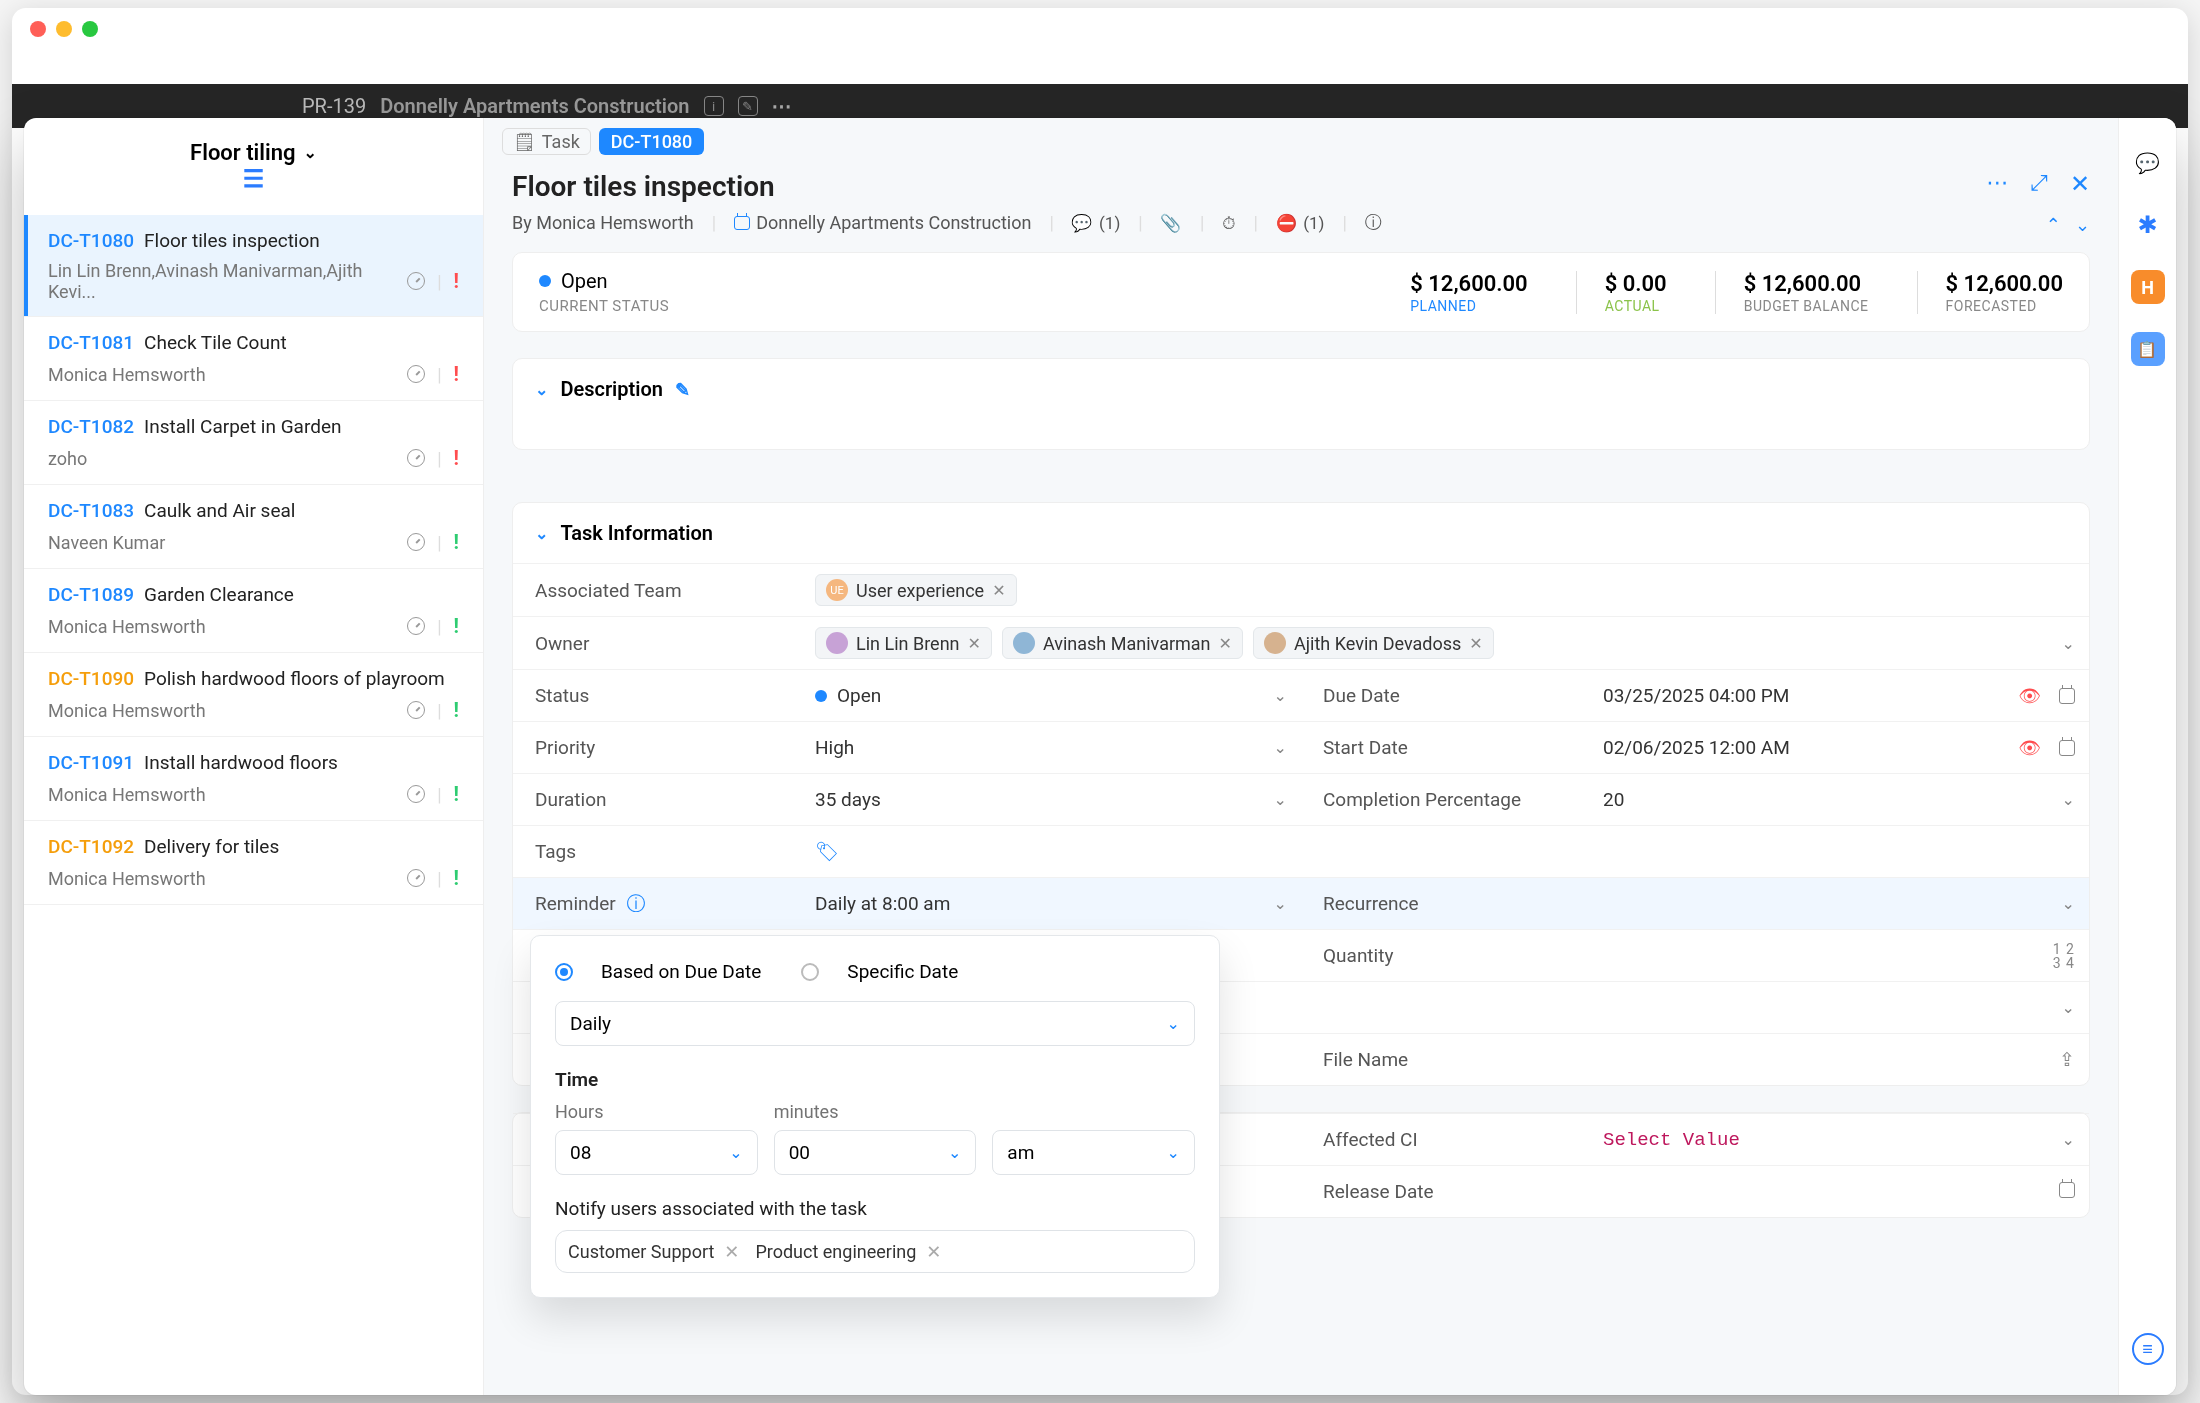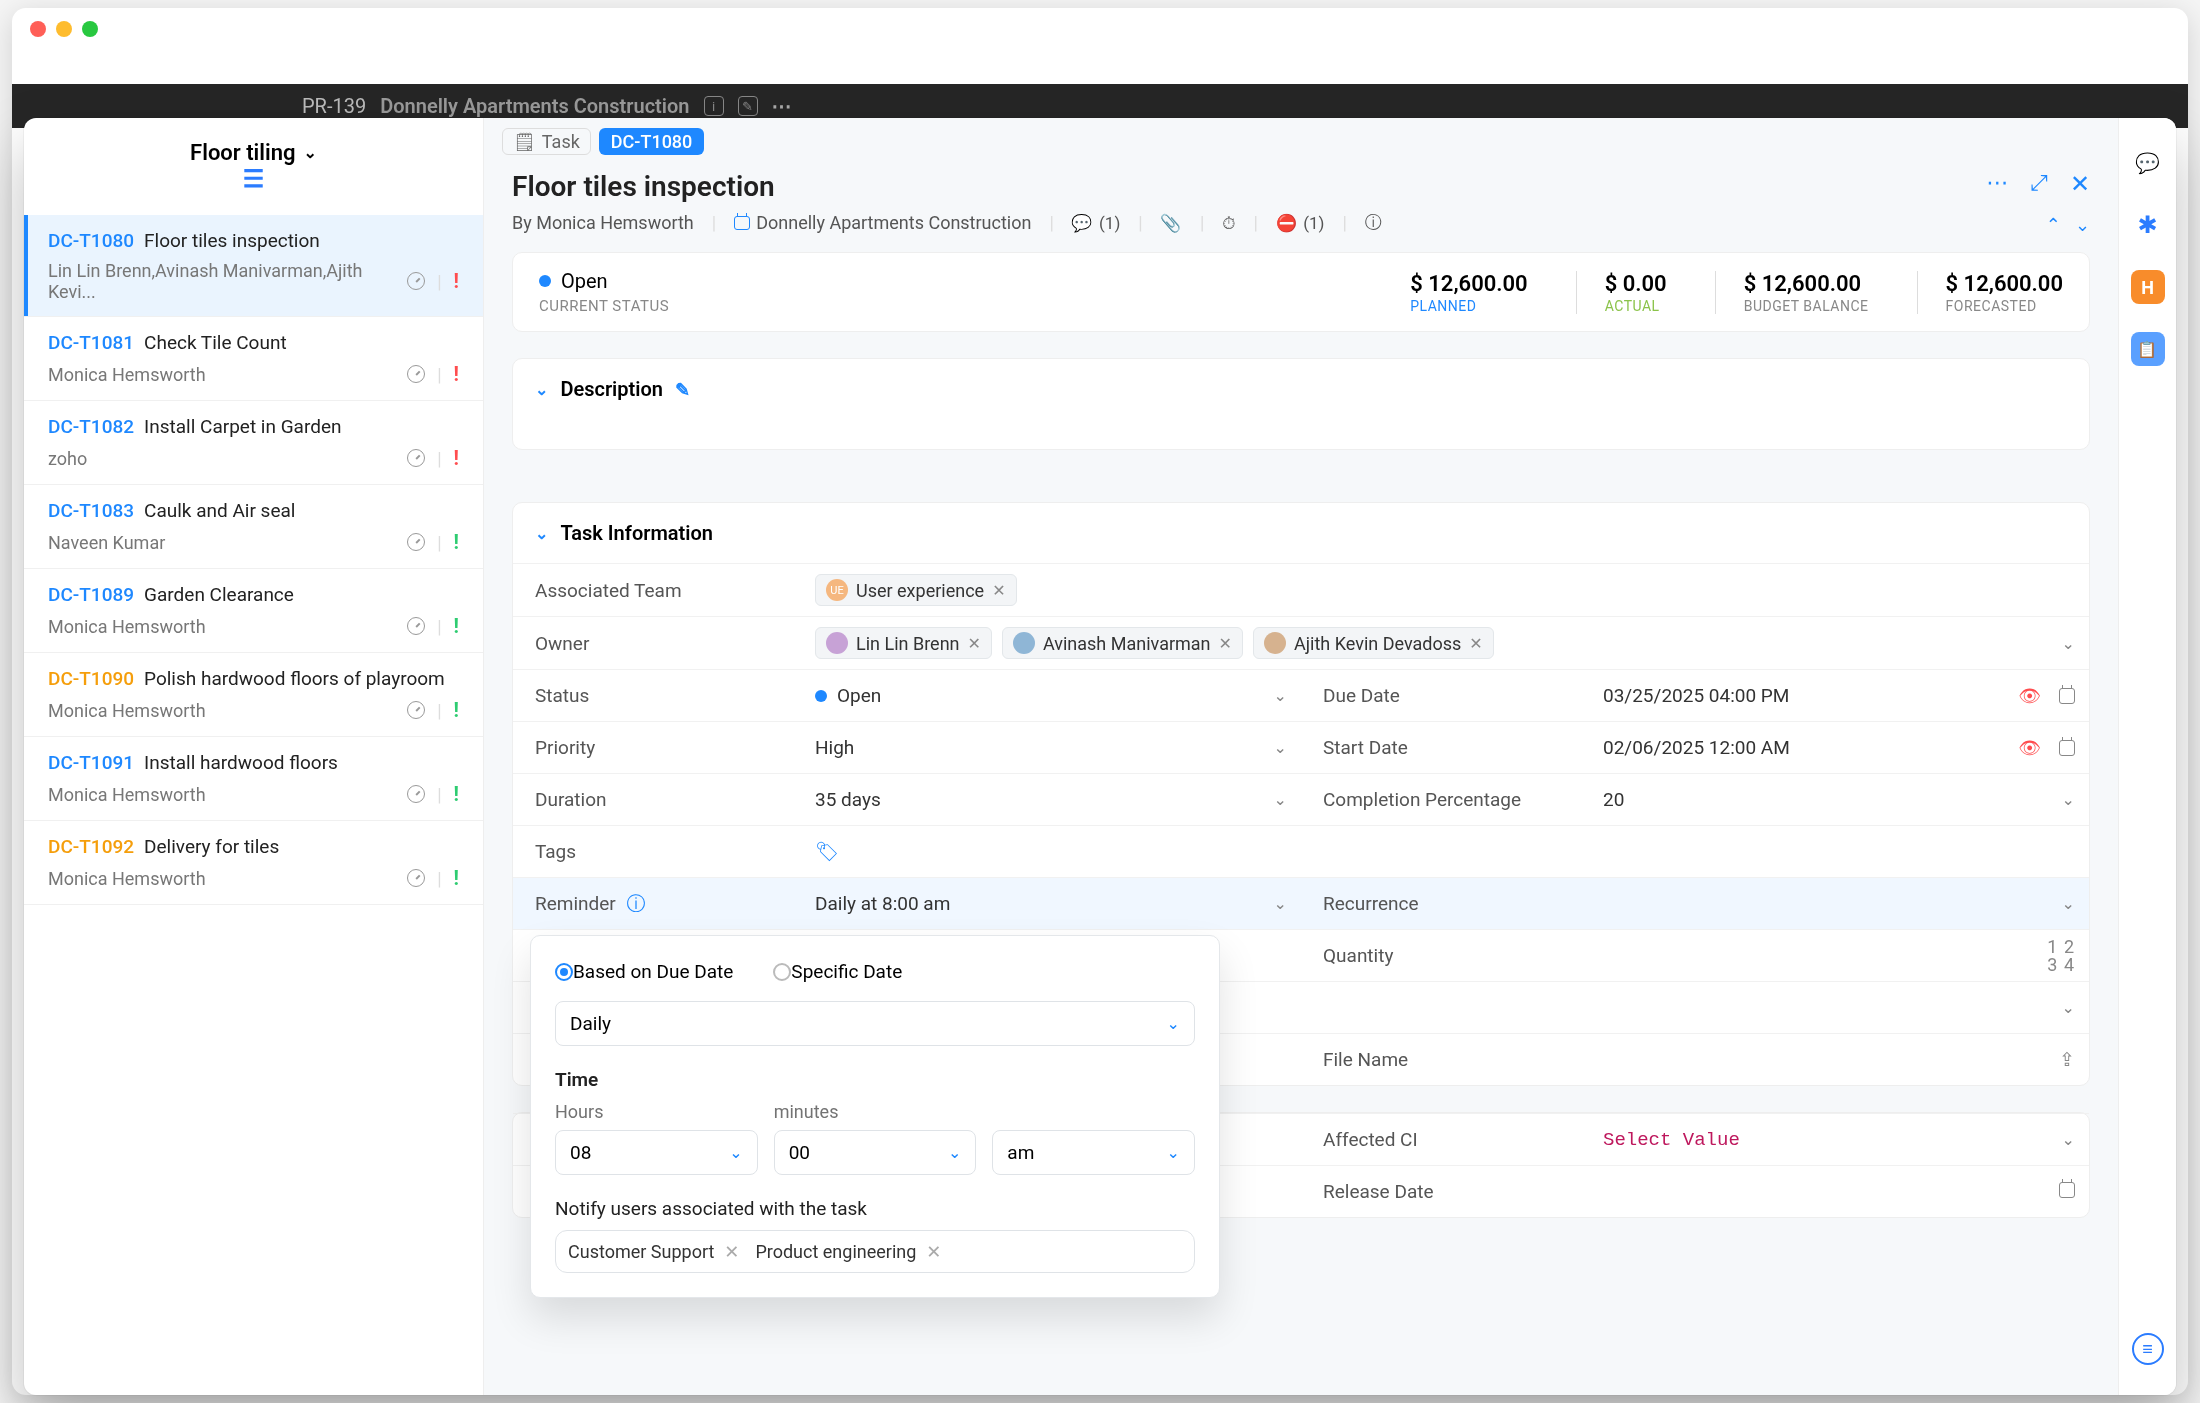--- a/index.html
+++ b/index.html
@@ -92,41 +92,41 @@
 .chiptag .av.ue{background:#f5b77f;} .chiptag .av.p1{background:#c7a2d6;} .chiptag .av.p2{background:#8fb6d6;} .chiptag .av.p3{background:#d6b28f;}
 
 .statusdot{width:12px;height:12px;border-radius:50%;background:#1e88ff;}
 .tagico{color:#1e88ff;}
 .eye{color:#ff4d4f;font-size:18px;margin-right:8px;}
 .calic{width:16px;height:16px;border:1.5px solid #888;border-radius:3px;display:inline-block;position:relative;}
 .calic::before{content:"";position:absolute;top:-4px;left:2px;right:2px;height:3px;border-left:1.5px solid #888;border-right:1.5px solid #888;}
 
 .reminder-pop{position:absolute;z-index:40;background:#fff;border:1px solid #e4e7ea;border-radius:10px;box-shadow:0 20px 40px rgba(0,0,0,.12);padding:24px;width:690px;left:530px;top:935px;}
 .reminder-pop .radios{display:flex;gap:40px;font-size:19px;margin-bottom:18px;}
-.radio{display:flex;align-items:center;gap:0;}
+.radio{display:flex;align-items:center;gap:28px;}
 .rdisc{width:18px;height:18px;border-radius:50%;border:2px solid #1e88ff;display:flex;align-items:center;justify-content:center;}
 .rdisc.on::after{content:"";width:8px;height:8px;border-radius:50%;background:#1e88ff;}
 .rdisc.off{border-color:#bbb;}
 .sect-lbl{font-size:19px;margin-bottom:10px;color:#222;}
 .sect-lbl.bold{font-weight:600;}
 .dd{border:1px solid #dfe3e7;border-radius:8px;padding:10px 14px;font-size:19px;display:flex;align-items:center;justify-content:space-between;}
 .dd .chv{color:#1e88ff;font-size:16px;}
 .row3{display:flex;gap:16px;}
 .col{display:flex;flex-direction:column;gap:8px;}
 .col .sub{font-size:18px;color:#737373;}
 .notifybox{border:1px solid #dfe3e7;border-radius:12px;padding:10px 12px;display:flex;gap:16px;flex-wrap:wrap;}
 .ntag{display:inline-flex;align-items:center;gap:10px;font-size:18px;color:#333;}
 .ntag .x{color:#aaa;}
 .btnrow{display:flex;gap:16px;margin-top:20px;}
 .btn{padding:10px 20px;border-radius:8px;font-size:19px;cursor:pointer;display:inline-flex;align-items:center;}
 .btn.primary{background:#1e88ff;color:#fff;border:none;}
 .btn.outline{background:#fff;color:#1e88ff;border:1px solid #1e88ff;}
 
 .toggle{position:absolute;right:28px;top:50px;display:flex;gap:14px;color:#1e88ff;font-size:18px;}
-.quant{font-size:18px;color:#888;letter-spacing:1px;line-height:1;}
+.quant{font-size:14px;color:#888;letter-spacing:1px;line-height:1;}
 </style>
 </head>
 <body>
 
 <div class="window">
   <div class="titlebar">
     <div class="dot red"></div>
     <div class="dot yellow"></div>
     <div class="dot green"></div>
   </div>

